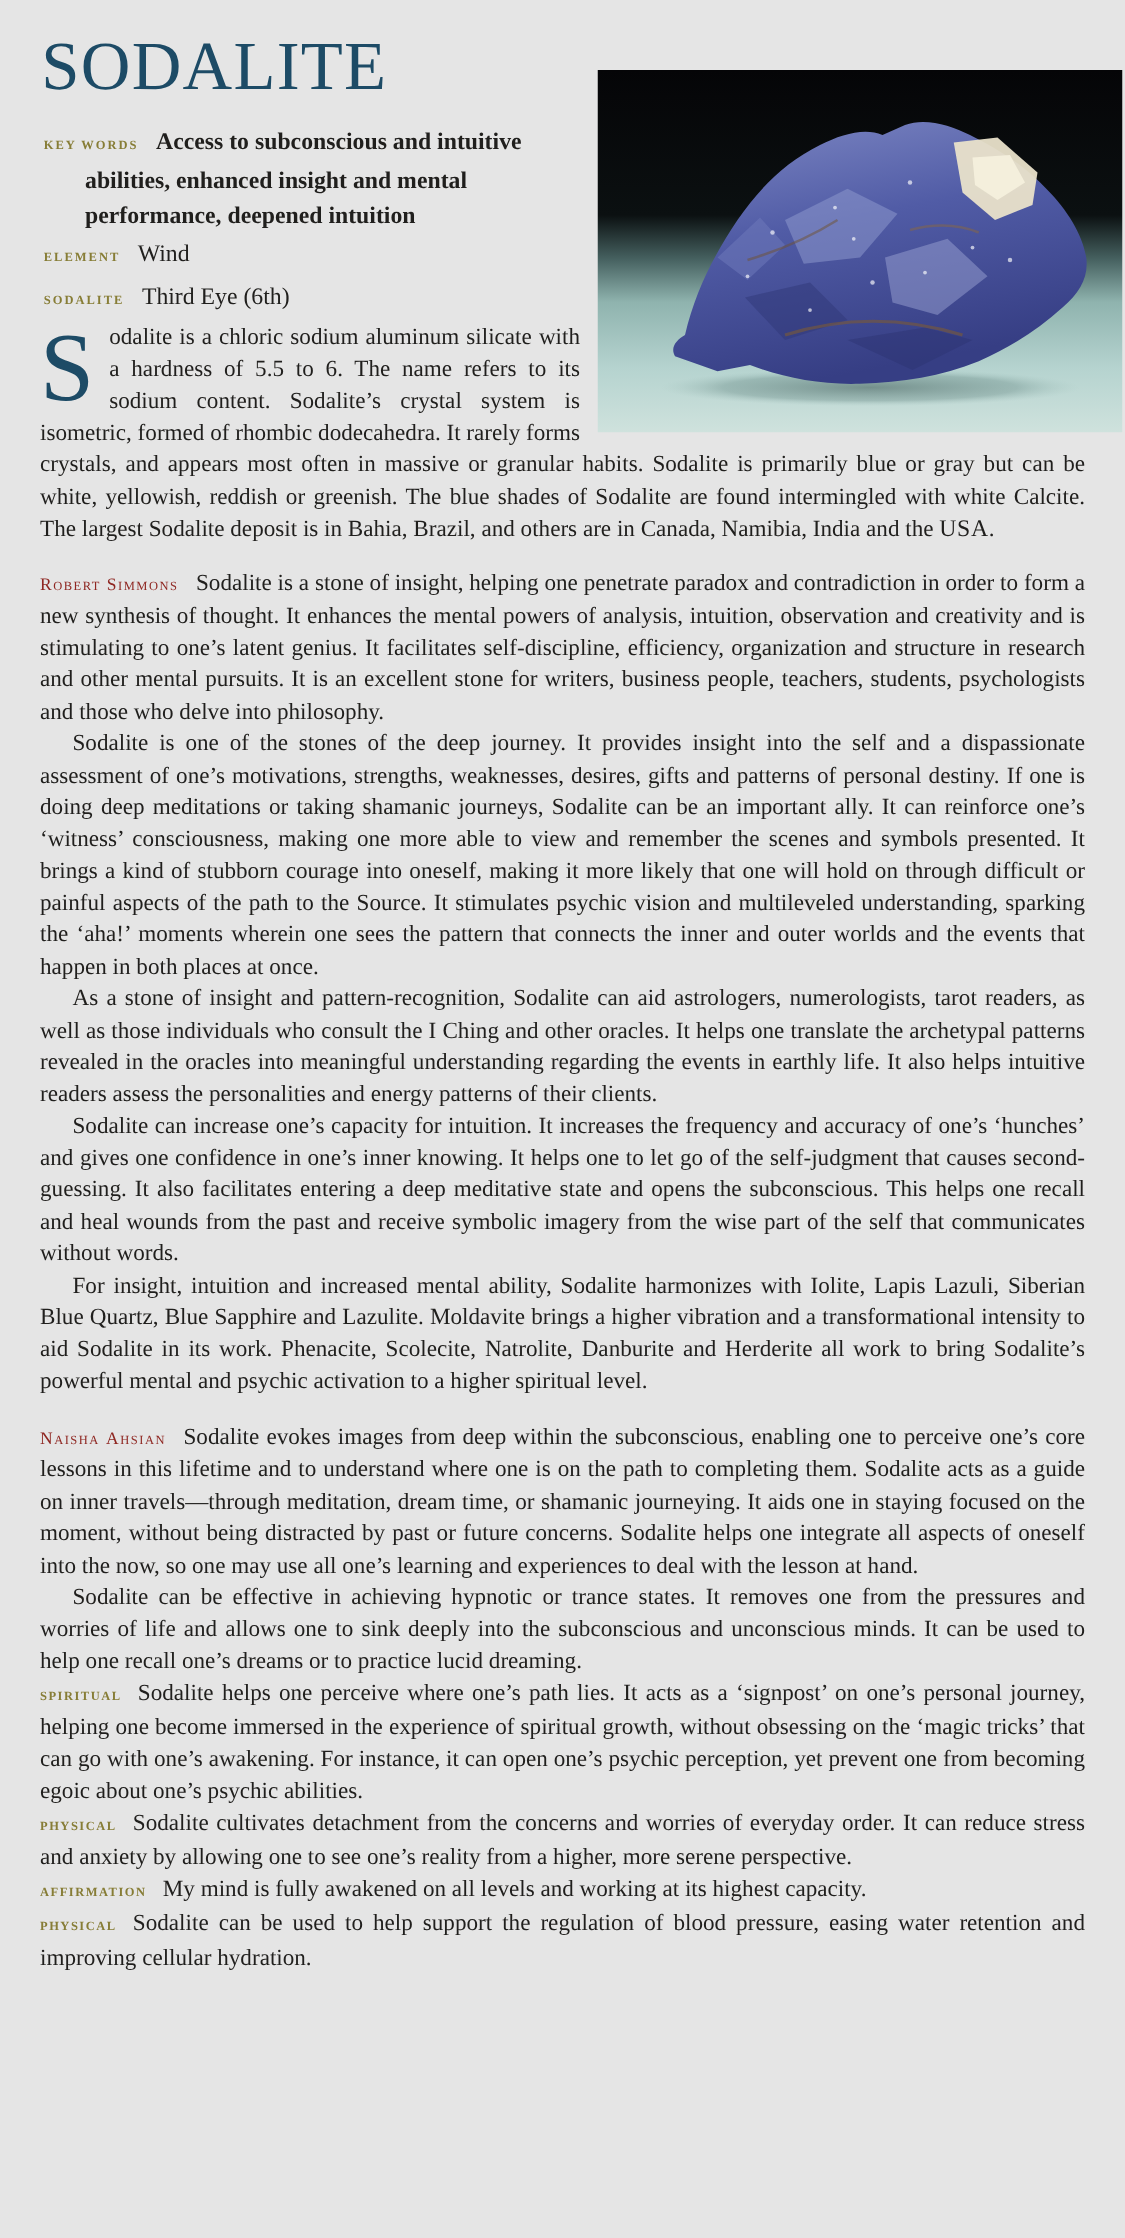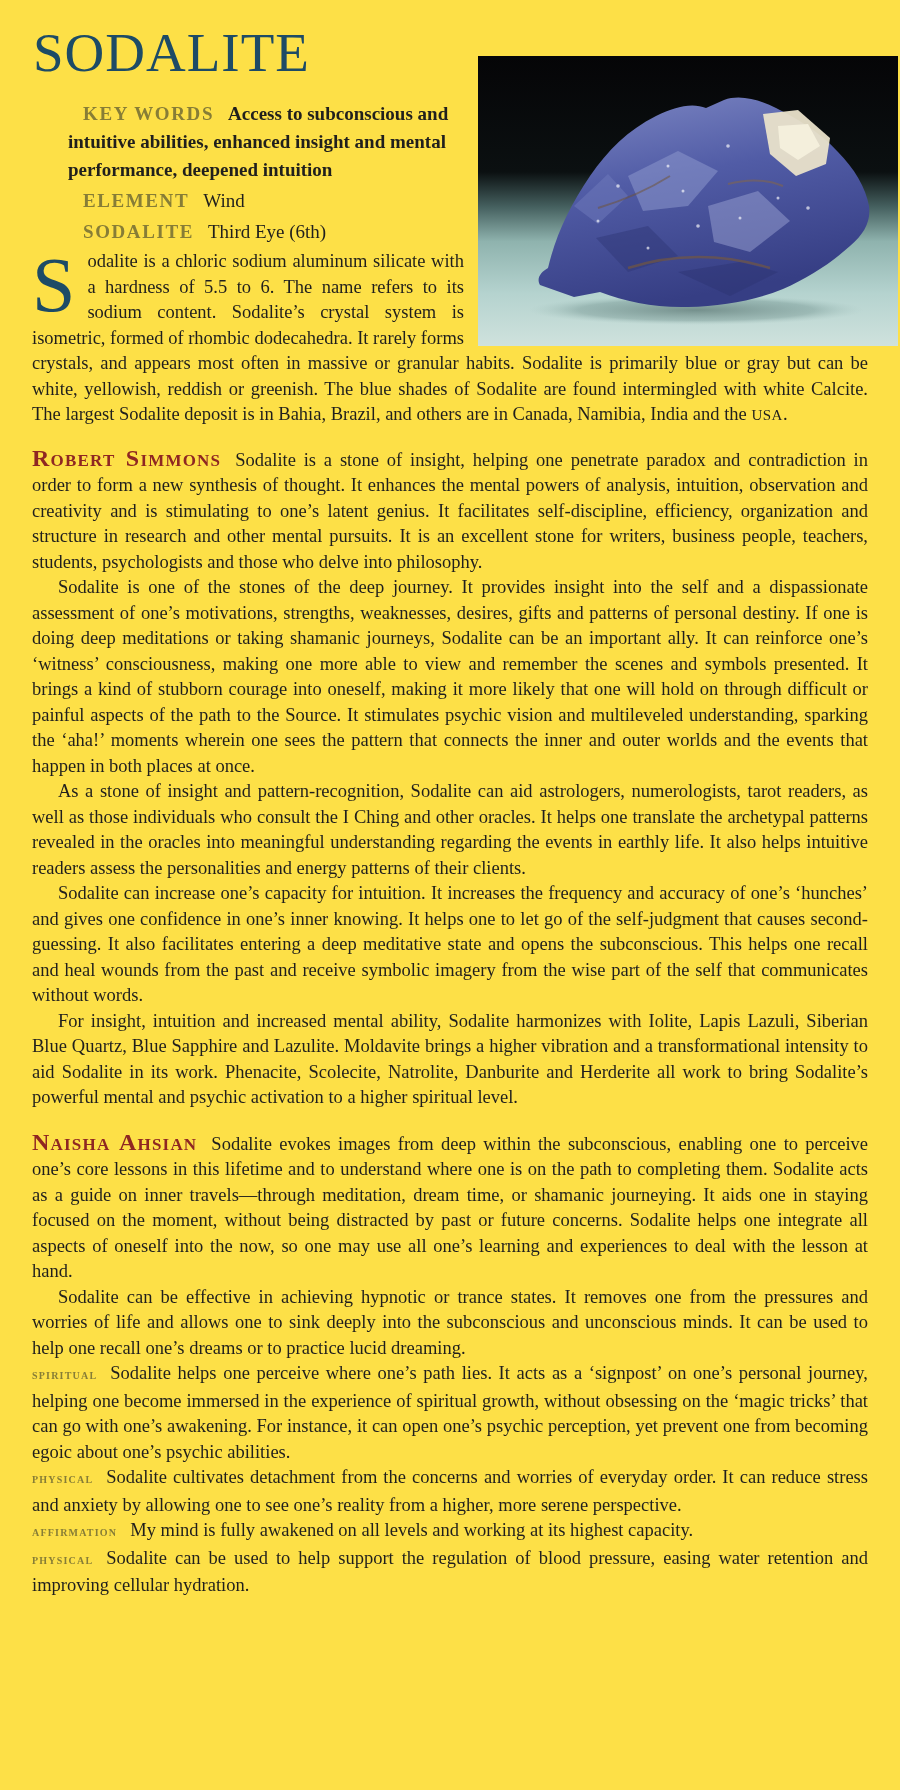--- a/index.html
+++ b/index.html
@@ -1,20 +1,20 @@
 <!DOCTYPE html>
 <html><head>
 <meta charset="utf-8">
 <style>
   html,body { margin:0; padding:0; background:#ffffff; }
   .page {
     position: relative;
     width: 900px;
     height: 1790px;
-    background: #fde047;
+    background: #e5e5e5;
     font-family: "Liberation Serif", "DejaVu Serif", serif;
     color: #201f1d;
     overflow: hidden;
   }
   
   .title {
     margin: 0;
     padding: 22px 0 0 33px;
     font-size: 55px;
     line-height: 62px;
@@ -25,26 +25,25 @@
   
   .props { margin: 16px 0 0 35px; width: 432px; }
   .prop {
     padding-left: 33px;
     text-indent: -33px;
     font-size: 19px;
     line-height: 28px;
     margin: 0 0 3px 0;
   }
   .plabel {
-    font-size: 19px;
+    font-size: 10px;
     font-weight: bold;
     letter-spacing: 1.6px;
     color: #877d36;
     margin-right: 14px;
-    margin-left: 48px;
   }
   .pvalue-bold { font-weight: bold; }
   
   .photo {
     position: absolute;
     top: 56px;
     left: 478px;
     width: 420px;
     height: 290px;
   }
@@ -58,36 +57,36 @@
     float: left;
     font-size: 78px;
     line-height: 62px;
     padding: 5px 12px 0 0;
     color: #1d4b66;
   }
   .section-simmons { margin-top: 17px; }
   .section-ahsian  { margin-top: 19px; }
   .runin-red {
     font-variant: small-caps;
-    font-weight: bold;
-    font-size: 24px;
+    font-weight: normal;
+    font-size: 14px;
     letter-spacing: 1.2px;
     color: #8f2722;
     margin-right: 14px;
   }
   .runin-olive {
     font-weight: bold;
     font-size: 10px;
     letter-spacing: 1.2px;
     color: #877d36;
     margin-right: 13px;
   }
   .indent { text-indent: 26px; }
   .italic { }
-  .smallcaps { font-size: 15px; letter-spacing: .5px; }
+  .smallcaps { font-size: 19px; letter-spacing: .5px; }
 </style>
 </head>
 <body>
 
 <div class="page">
 
   <h1 class="title">SODALITE</h1>
 
   <div class="photo">
     <svg viewBox="0 0 420 290" xmlns="http://www.w3.org/2000/svg">

